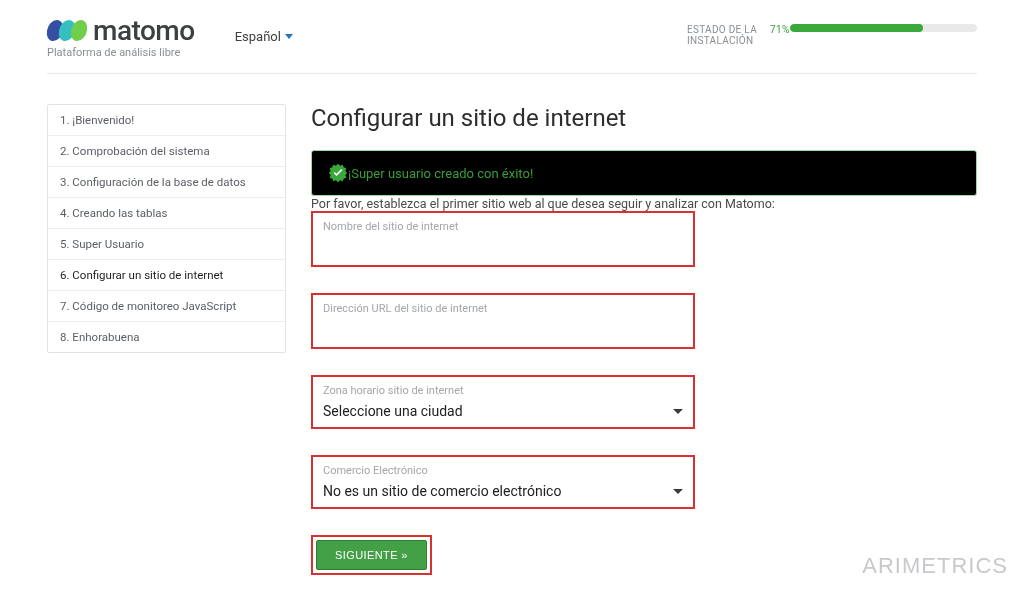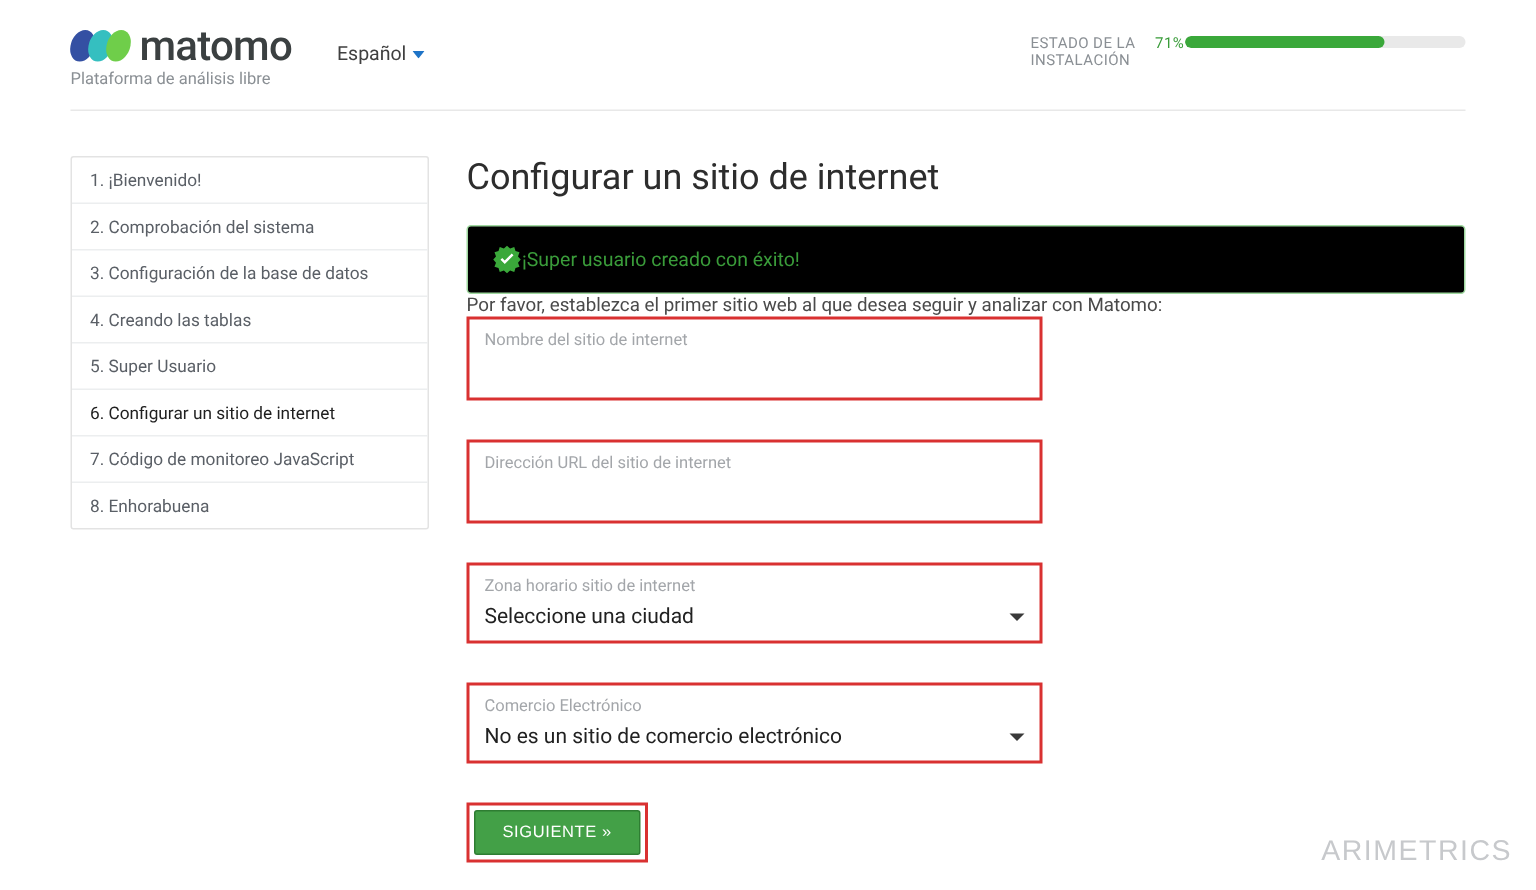--- a/index.html
+++ b/index.html
@@ -21,21 +21,21 @@
     
     .header {
       display: flex;
       align-items: center;
       justify-content: space-between;
       padding: 4px 0 14px 0;
     }
     .header-left {
       display: flex;
       align-items: center;
-      gap: 30px;
+      gap: 40px;
     }
     .logo-block {
       display: flex;
       flex-direction: column;
     }
     .logo-row {
       display: flex;
       align-items: center;
       gap: 6px;
     }
@@ -208,21 +208,21 @@
       padding: 8px 18px;
       font-size: 11px;
       letter-spacing: 0.4px;
       cursor: pointer;
       border-radius: 2px;
     }
     .watermark {
       position: fixed;
       right: 16px;
       bottom: 14px;
-      font-size: 19px;
+      font-size: 22px;
       letter-spacing: 1px;
       color: #c7c9cc;
       font-family: "Segoe UI", Arial, sans-serif;
       font-weight: 400;
     }
   </style>
 </head>
 <body>
 
 <div class="container">

